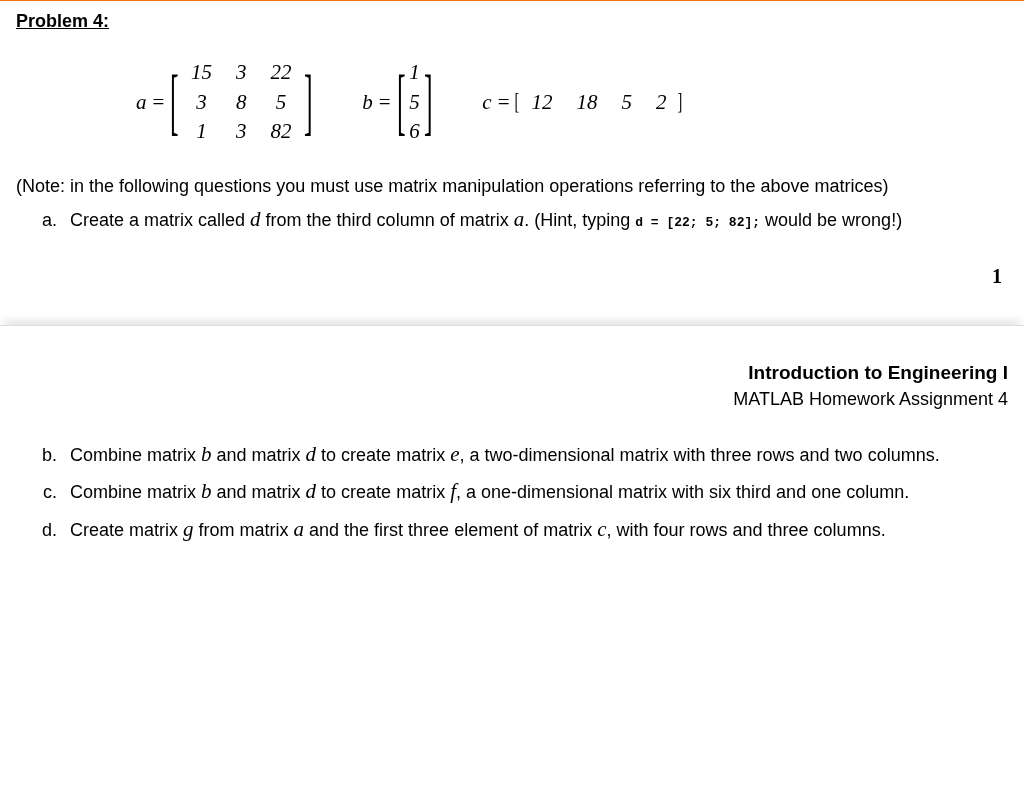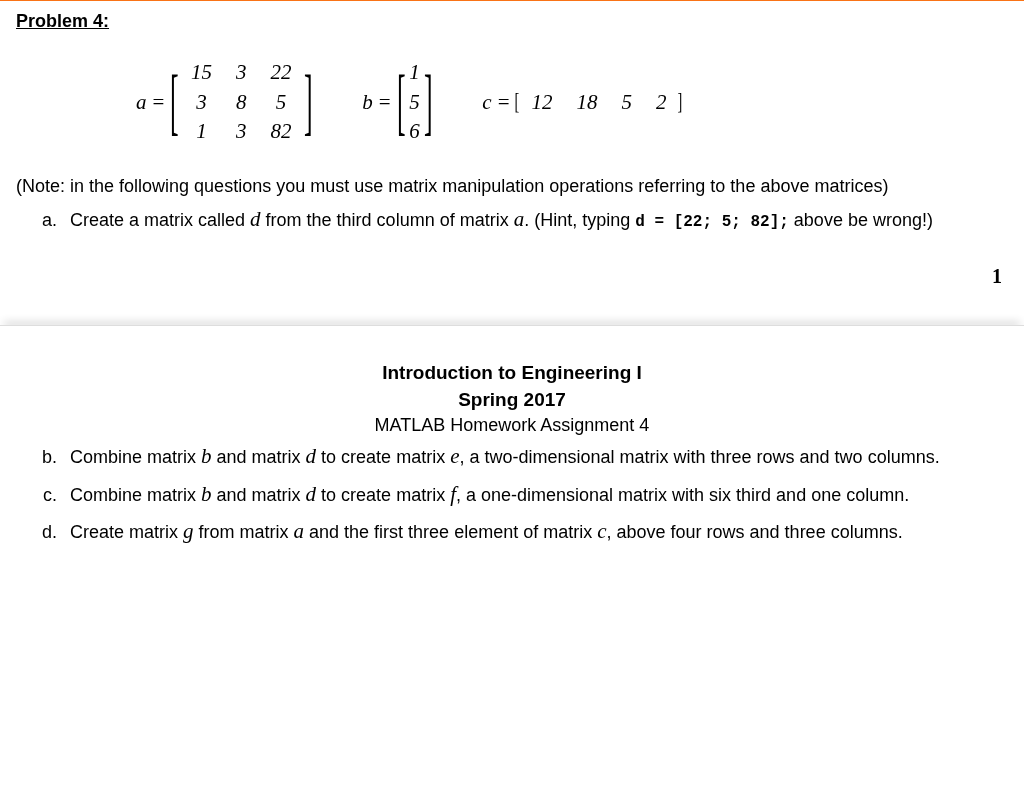--- a/index.html
+++ b/index.html
@@ -83,21 +83,21 @@
   ol.parts > li::marker {
     font-weight: normal;
   }
   .serif-i {
     font-family: "Cambria Math","Times New Roman", serif;
     font-style: italic;
     font-size: 21px;
   }
   code.mono {
     font-family: Consolas, "Courier New", monospace;
-    font-size: 16px;
+    font-size: 13px;
     font-weight: bold;
   }
   .page-number {
     text-align: right;
     font-weight: bold;
     font-family: "Cambria Math","Times New Roman", serif;
     margin-top: 28px;
     padding-right: 6px;
     font-size: 20px;
   }
@@ -110,22 +110,22 @@
     display: block;
     position: absolute;
     top: 50%;
     left: -16px;
     right: -16px;
     height: 10px;
     box-shadow: 0 -6px 8px -4px rgba(0,0,0,0.3);
     border-top: 1px solid #ddd;
   }
   .centered-header {
-    text-align: center;
-    margin-bottom: 4px;
+    text-align: right;
+    margin-bottom: 28px;
   }
   .centered-header .line1 {
     font-weight: bold;
     font-size: 19px;
   }
   .centered-header .line2 {
     font-weight: bold;
     font-size: 19px;
   }
   .centered-header .line3 {
@@ -203,39 +203,38 @@
         <span class="bracket-small">]</span>
       </span>
     </div>
 
   </div>
 
   <div class="note">(Note: in the following questions you must use matrix manipulation operations referring to the above matrices)</div>
 
   <ol class="parts">
     <li>
-      <span>Create a matrix called </span><span class="serif-i">d</span><span> from the third column of matrix </span><span class="serif-i">a</span><span>. (Hint, typing </span><code class="mono">d  =  [22;  5;  82];</code><span> above be wrong!)</span>
+      <span>Create a matrix called </span><span class="serif-i">d</span><span> from the third column of matrix </span><span class="serif-i">a</span><span>. (Hint, typing </span><code class="mono">d  =  [22;  5;  82];</code><span> would be wrong!)</span>
     </li>
   </ol>
 
   <div class="page-number">1</div>
 
   <div class="divider"></div>
 
   <div class="centered-header">
     <div class="line1">Introduction to Engineering I</div>
-    <div class="line2">Spring 2017</div>
     <div class="line3">MATLAB Homework Assignment 4</div>
   </div>
 
   <ol class="parts" start="2">
     <li>
       <span>Combine matrix </span><span class="serif-i">b</span><span> and matrix </span><span class="serif-i">d</span><span> to create matrix </span><span class="serif-i">e</span><span>, a two-dimensional matrix with three rows and two columns.</span>
     </li>
     <li>
       <span>Combine matrix </span><span class="serif-i">b</span><span> and matrix </span><span class="serif-i">d</span><span> to create matrix </span><span class="serif-i">f</span><span>, a one-dimensional matrix with six third and one column.</span>
     </li>
     <li>
-      <span>Create matrix </span><span class="serif-i">g</span><span> from matrix </span><span class="serif-i">a</span><span> and the first three element of matrix </span><span class="serif-i">c</span><span>, above four rows and three columns.</span>
+      <span>Create matrix </span><span class="serif-i">g</span><span> from matrix </span><span class="serif-i">a</span><span> and the first three element of matrix </span><span class="serif-i">c</span><span>, with four rows and three columns.</span>
     </li>
   </ol>
 
 </div>
 
 </body></html>

